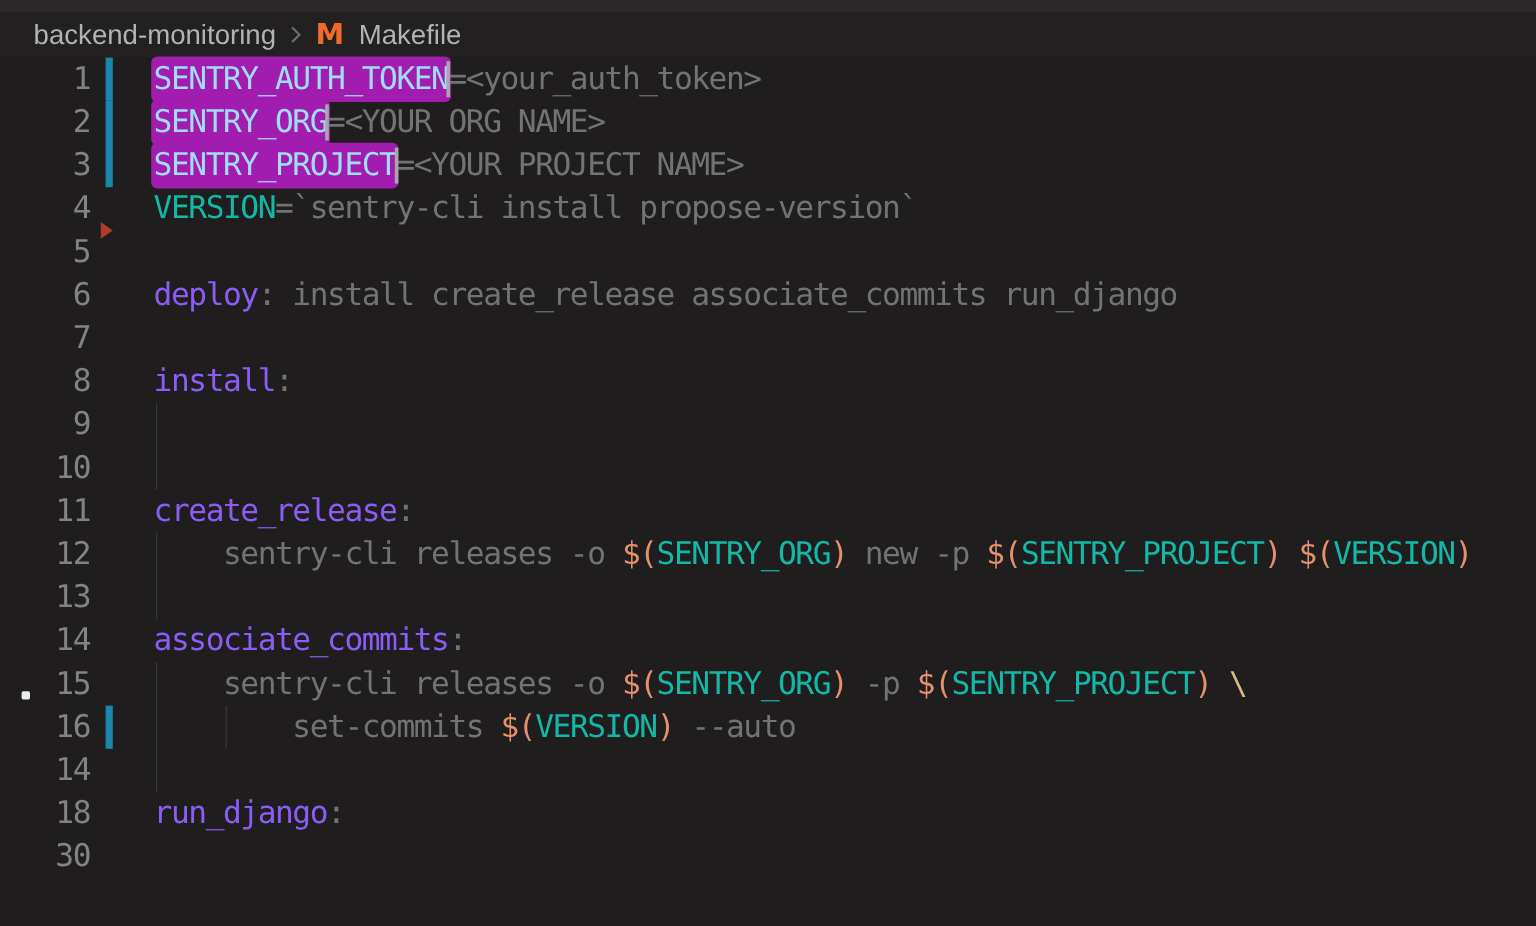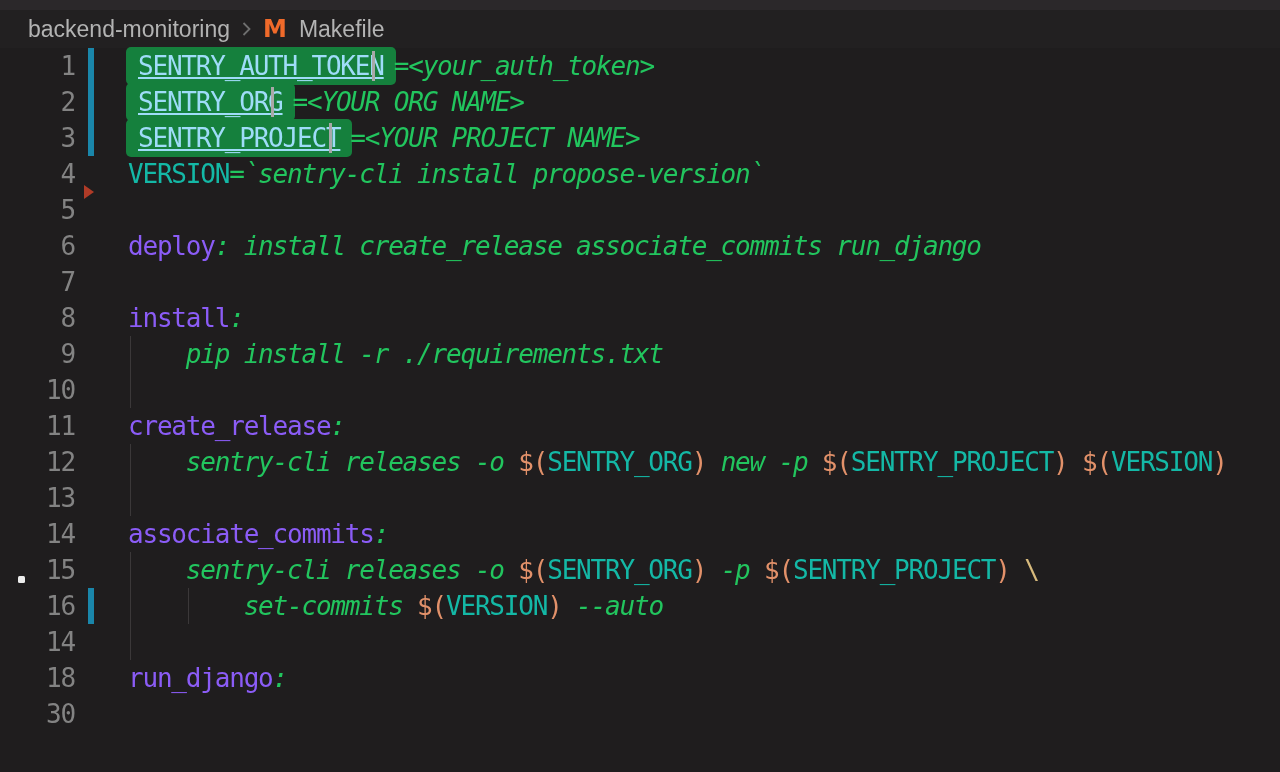--- a/index.html
+++ b/index.html
@@ -21,27 +21,27 @@
 
   
   #editor { position:relative; width:1280px; height:724px; }
   .line { position:relative; height:36px; }
   .num { position:absolute; left:0; top:0; width:75px; height:36px; line-height:36px;
          text-align:right; color:#838383; font-size:26px; letter-spacing:-1.2px; }
   .modbar { position:absolute; left:88px; top:0; width:6px; height:36px; background:#1a86aa; }
   .guide { position:absolute; top:0; width:1px; height:36px; background:#3b3839; }
   .code { position:absolute; left:128px; top:0; height:36px; line-height:36px;
           font-size:26px; letter-spacing:-1.2px; white-space:pre; }
-  .tok-text   { color:#22c55e;font-style:italic; }
+  .tok-text   { color:#737373; }
   .tok-target { color:#8b5cf6; }
   .tok-var    { color:#14b8a6; }
   .tok-varsel { color:#9fdcf8; }
   .tok-punc   { color:#e2916a; }
   .tok-esc    { color:#d7ba7d; }
-  .sel { background:#15803d; border-radius:5px; padding:4px 12px; margin:0 -2px;text-decoration:underline; }
+  .sel { background:#a21caf; border-radius:5px; padding:4px 2px; margin:0 -2px; }
   .cursor { position:absolute; top:3px; width:3px; height:30px; background:#a8a8a8; }
 
   
   #red-marker { position:absolute; left:84px; top:137px; width:0; height:0;
                 border-left:10px solid #b03b27; border-top:7px solid transparent;
                 border-bottom:7px solid transparent; }
   #white-dot { position:absolute; left:18px; top:528px; width:7px; height:7px;
                background:#ececec; border-radius:1.5px; }
 </style>
 </head>
@@ -99,21 +99,20 @@
         <div class="num">7</div>
         <div class="code"></div>
       </div>
       <div class="line">
         <div class="num">8</div>
         <div class="code"><span class="tok-target">install</span><span class="tok-text">:</span></div>
       </div>
       <div class="line">
         <div class="num">9</div>
         <div class="guide" style="left: 130px;"></div>
-        <div class="code"><span class="tok-text">    pip install -r ./requirements.txt</span></div>
       </div>
       <div class="line">
         <div class="num">10</div>
         <div class="guide" style="left: 130px;"></div>
         <div class="code"></div>
       </div>
       <div class="line">
         <div class="num">11</div>
         <div class="code"><span class="tok-target">create_release</span><span class="tok-text">:</span></div>
       </div>

